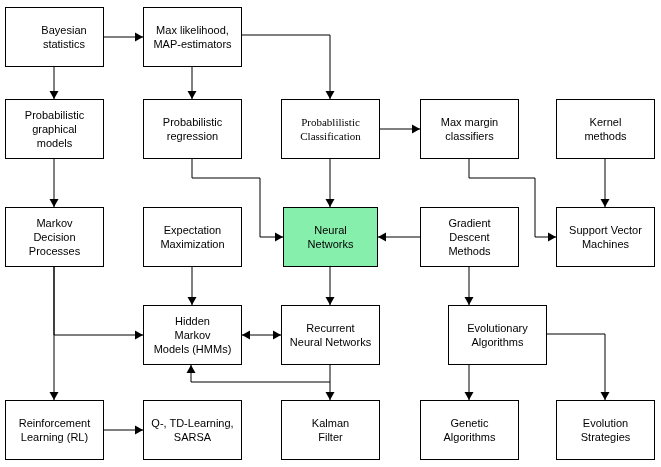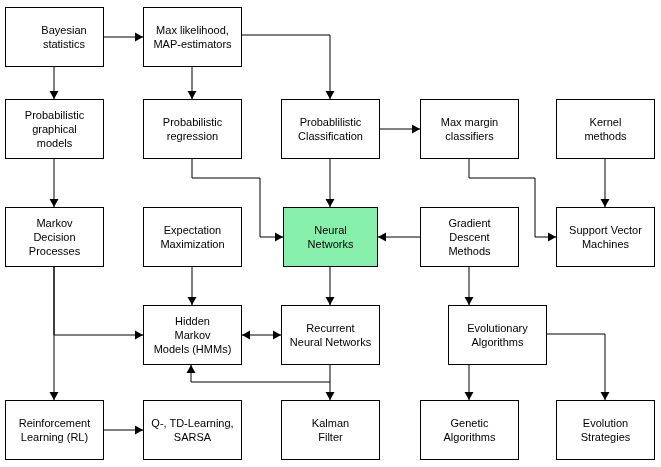--- a/index.html
+++ b/index.html
@@ -148,21 +148,21 @@
   <div id="node-layer">
       <div class="node" style="left: 5px; top: 7px; width: 99px; height: 60px; border-color: rgb(0, 0, 0); background: rgb(255, 255, 255); color: rgb(0, 0, 0); padding-left: 19px;"><span>Bayesian
 statistics</span></div>
       <div class="node" style="left: 143px; top: 7px; width: 99px; height: 60px; border-color: rgb(0, 0, 0); background: rgb(255, 255, 255); color: rgb(0, 0, 0);"><span>Max likelihood,
 MAP-estimators</span></div>
       <div class="node" style="left: 5px; top: 99px; width: 99px; height: 60px; border-color: rgb(0, 0, 0); background: rgb(255, 255, 255); color: rgb(0, 0, 0);"><span>Probabilistic
 graphical
 models</span></div>
       <div class="node" style="left: 143px; top: 99px; width: 99px; height: 60px; border-color: rgb(0, 0, 0); background: rgb(255, 255, 255); color: rgb(0, 0, 0);"><span>Probabilistic
 regression</span></div>
-      <div class="node" style="left: 281px; top: 99px; width: 99px; height: 60px; border-color: rgb(0, 0, 0); background: rgb(255, 255, 255); color: rgb(0, 0, 0);"><span>Probablilistic
+      <div class="node" style="left: 281px; top: 99px; width: 99px; height: 60px; border-color: rgb(0, 0, 0); background: rgb(255, 255, 255); color: rgb(0, 0, 0); font-family: Liberation Serif, serif;"><span>Probablilistic
 Classification</span></div>
       <div class="node" style="left: 420px; top: 99px; width: 99px; height: 60px; border-color: rgb(0, 0, 0); background: rgb(255, 255, 255); color: rgb(0, 0, 0);"><span>Max margin
 classifiers</span></div>
       <div class="node" style="left: 556px; top: 99px; width: 99px; height: 60px; border-color: rgb(0, 0, 0); background: rgb(255, 255, 255); color: rgb(0, 0, 0);"><span>Kernel
 methods</span></div>
       <div class="node" style="left: 5px; top: 207px; width: 99px; height: 60px; border-color: rgb(0, 0, 0); background: rgb(255, 255, 255); color: rgb(0, 0, 0);"><span>Markov
 Decision
 Processes</span></div>
       <div class="node" style="left: 143px; top: 207px; width: 99px; height: 60px; border-color: rgb(0, 0, 0); background: rgb(255, 255, 255); color: rgb(0, 0, 0);"><span>Expectation
 Maximization</span></div>

